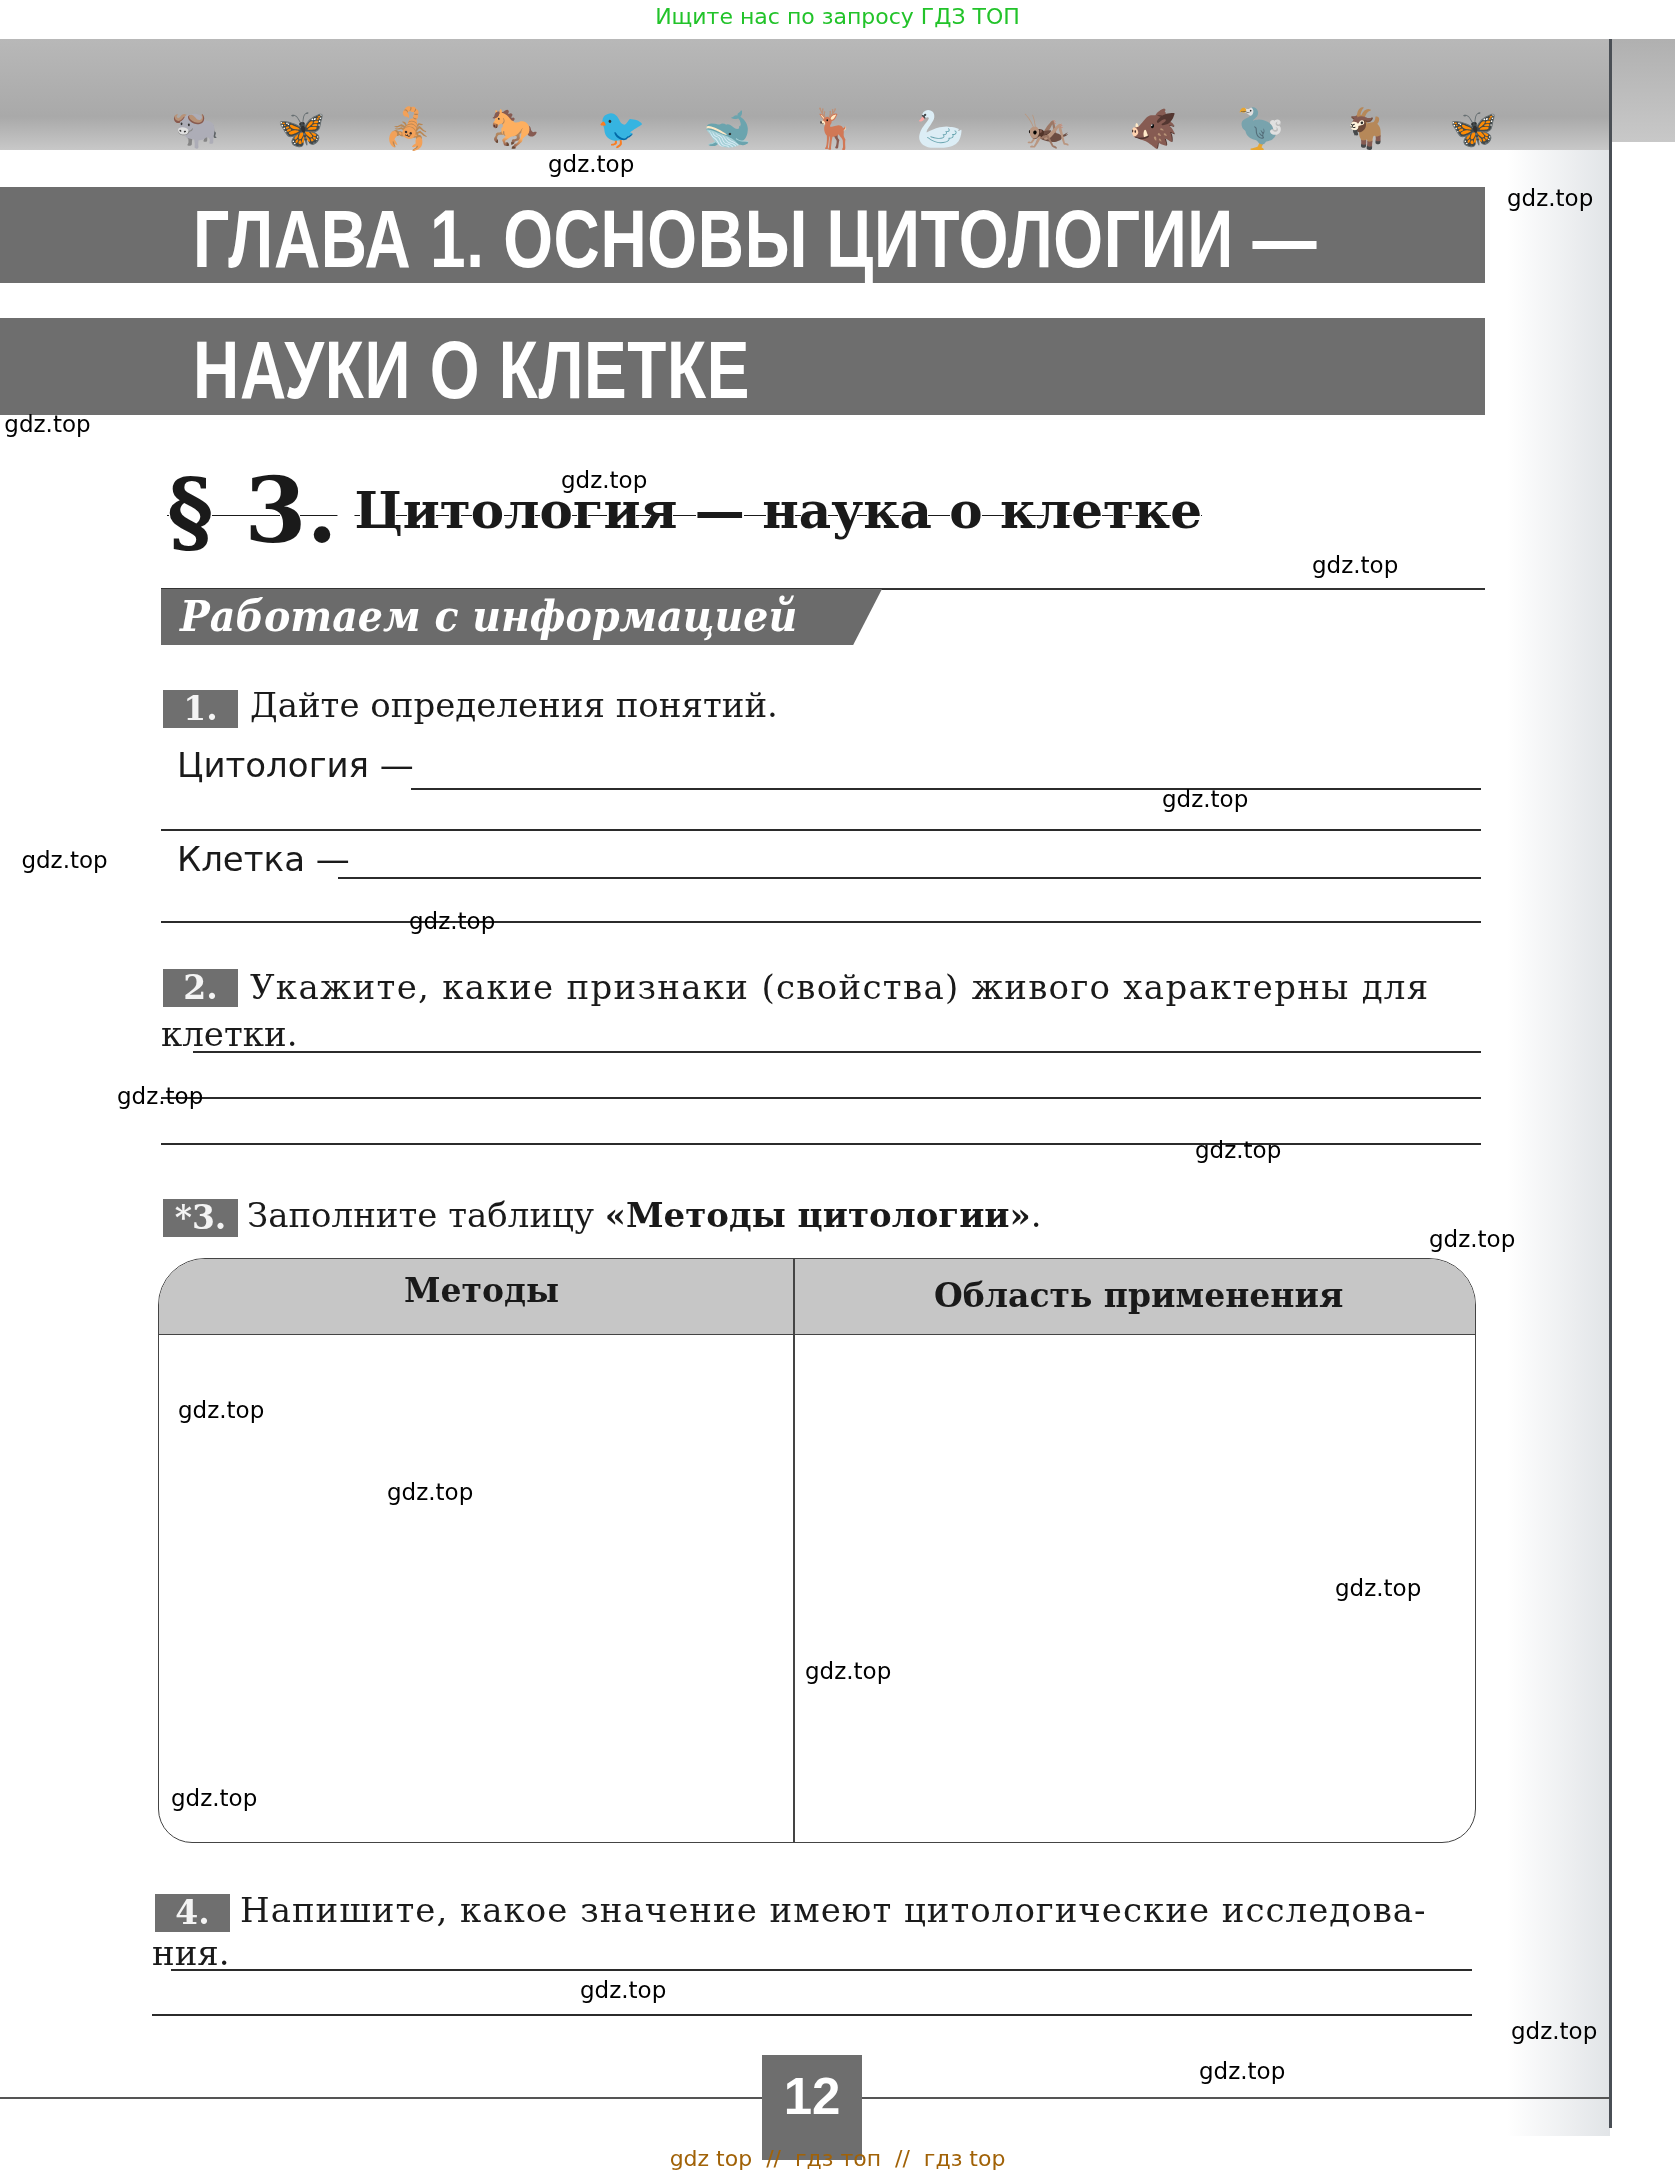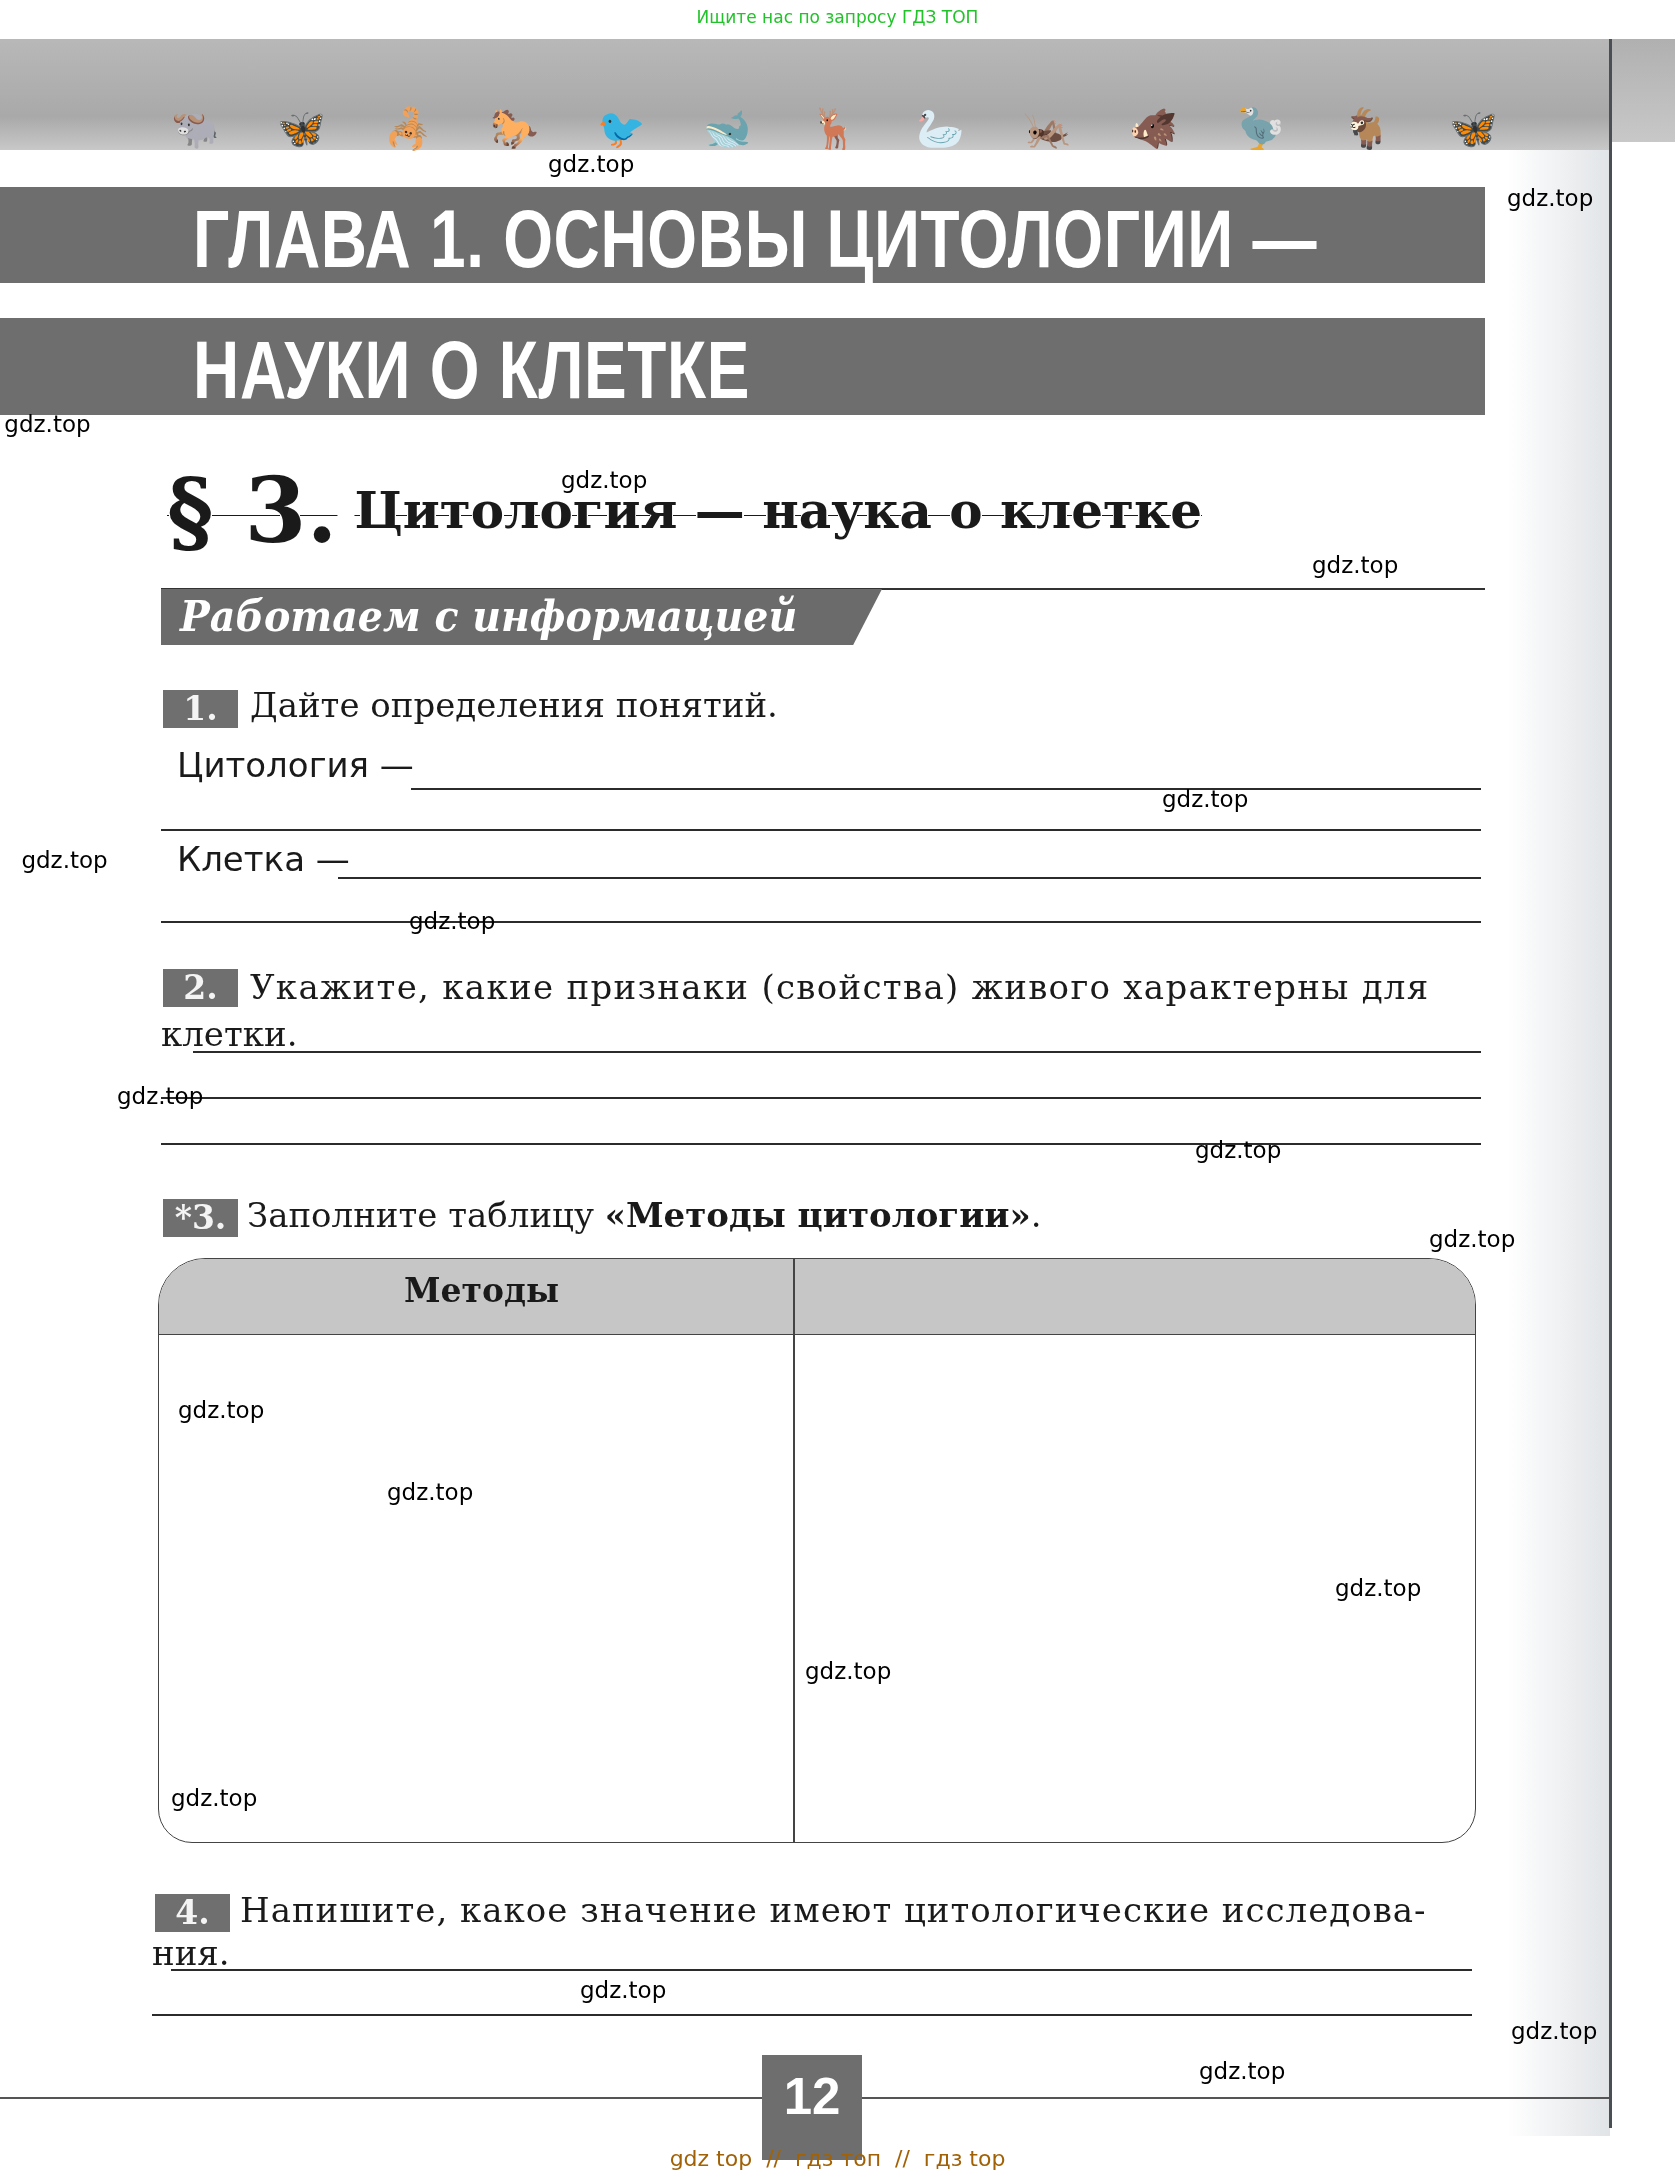--- a/index.html
+++ b/index.html
@@ -1,20 +1,20 @@
 <!DOCTYPE html>
 <html style="font-size:13.7px"><head>
 <meta charset="utf-8">
 <style>
   html, body { margin:0; padding:0; }
   body { width:1675px; height:2178px; position:relative; background:#ffffff; overflow:hidden;
          font-family:"DejaVu Serif", serif; color:#1a1a1a; }
   .abs { position:absolute; }
   .top-banner { left:0; top:0; width:1675px; height:39px; background:#fff; text-align:center;
-         font-family:"DejaVu Sans", sans-serif; font-size:17px; line-height:34px; }
+         font-family:"DejaVu Sans", sans-serif; font-size:22px; line-height:34px; }
   .header-band { left:0; top:39px; width:1609px; height:111px;
          background:linear-gradient(180deg,#b8b8b8 0%,#a9a9a9 70%,#c8c8c8 100%); }
   .animals { left:171px; top:103px; width:1327px; height:51px; display:flex; justify-content:space-between;
          font-size:39px; color:#f2f2f2; line-height:51px; font-family:"DejaVu Sans", sans-serif; }
   .spine { left:1609px; top:39px; width:2.6px; height:2089px; background:#4a4f55; }
   .right-page { left:1612px; top:39px; width:63px; height:103px;
          background:linear-gradient(180deg,#b0b0b0,#c8c8c8); }
   .gutter-shade { left:1507px; top:150px; width:103px; height:1986px;
          background:linear-gradient(90deg,rgba(255,255,255,0) 0%,rgba(205,210,215,0.6) 100%); }
   .chapter-bar { left:0; width:1485px; background:#6e6e6e; color:#fff;
@@ -106,20 +106,21 @@
 <div class="abs line" style="left:161px;top:1143px;width:1320px;"></div>
 
 <div class="abs badge" style="left:163px;top:1199px;width:75px;">*3.</div>
 <div class="abs q-text" style="left:247px;top:1195px;">
   <span>Заполните таблицу </span><b>«Методы цитологии»</b><span>.</span>
 </div>
 
 <div class="abs table">
   <div class="thead"></div>
   <div class="th" style="left:245px;">Методы</div>
+  <div class="th" style="left:775px;top:17px;">Область применения</div>
   <div class="col-div"></div>
   <div class="abs" style="left:0;top:77px;width:634px;height:505px;"></div>
   <div class="abs" style="left:635px;top:77px;width:681px;height:505px;"></div>
 </div>
 
 <div class="abs badge" style="left:155px;top:1894px;width:75px;">4.</div>
 <div class="abs q-text" style="left:240px;top:1890px;letter-spacing:1px;">Напишите, какое значение имеют цитологические исследова-</div>
 <div class="abs q-text" style="left:152px;top:1933px;">ния.</div>
 <div class="abs line" style="left:171px;top:1969px;width:1301px;"></div>
 <div class="abs line" style="left:152px;top:2014px;width:1320px;"></div>

